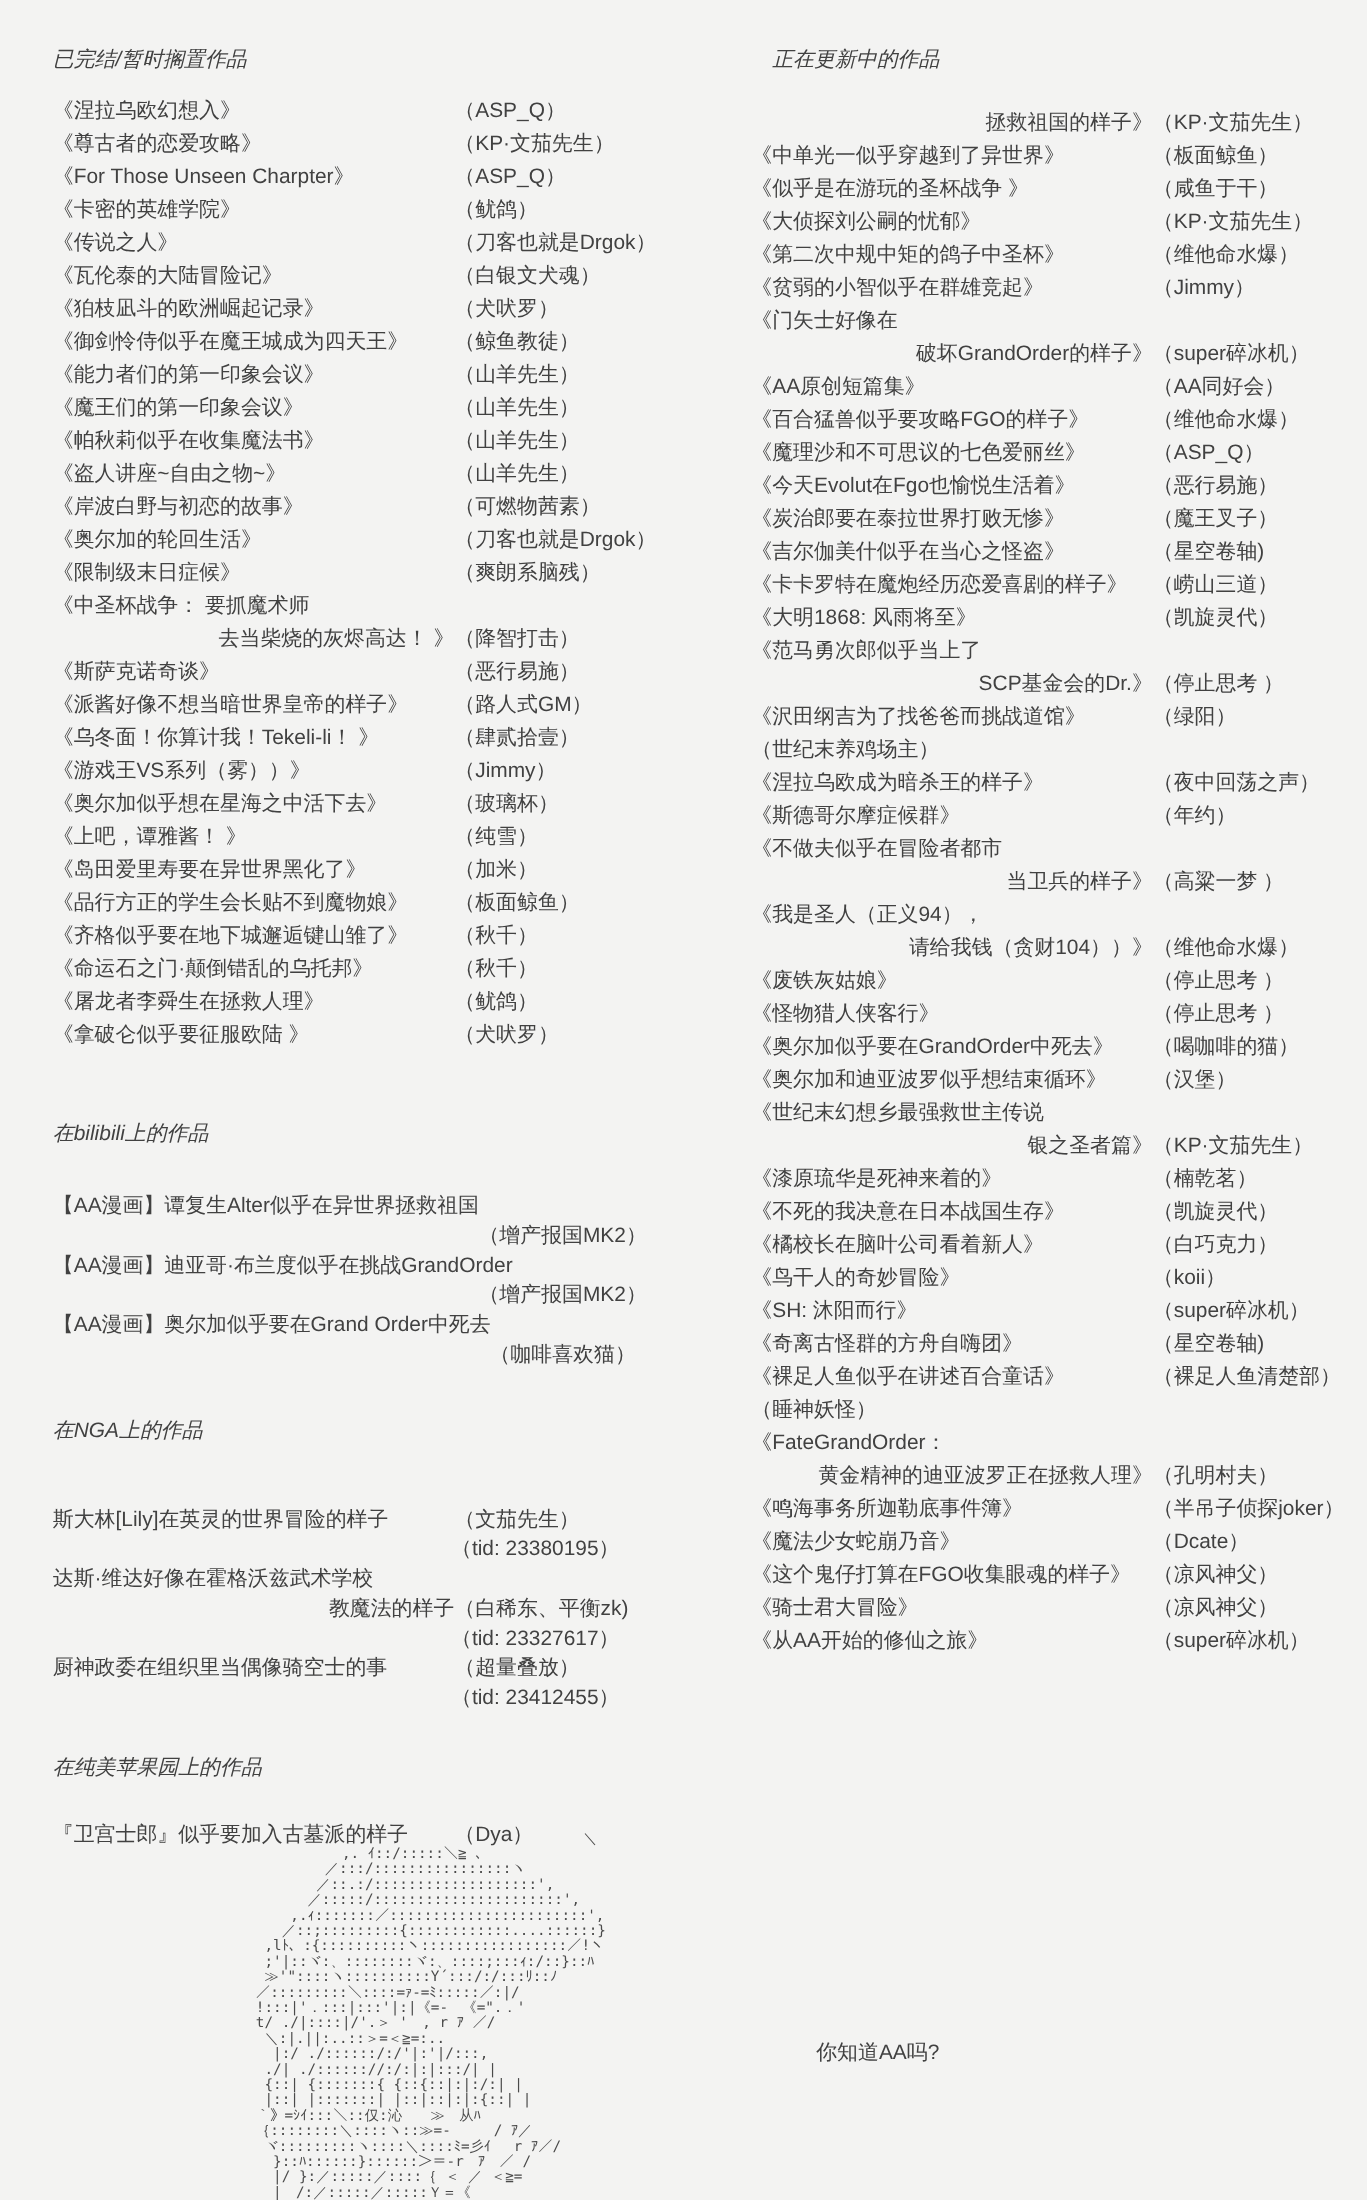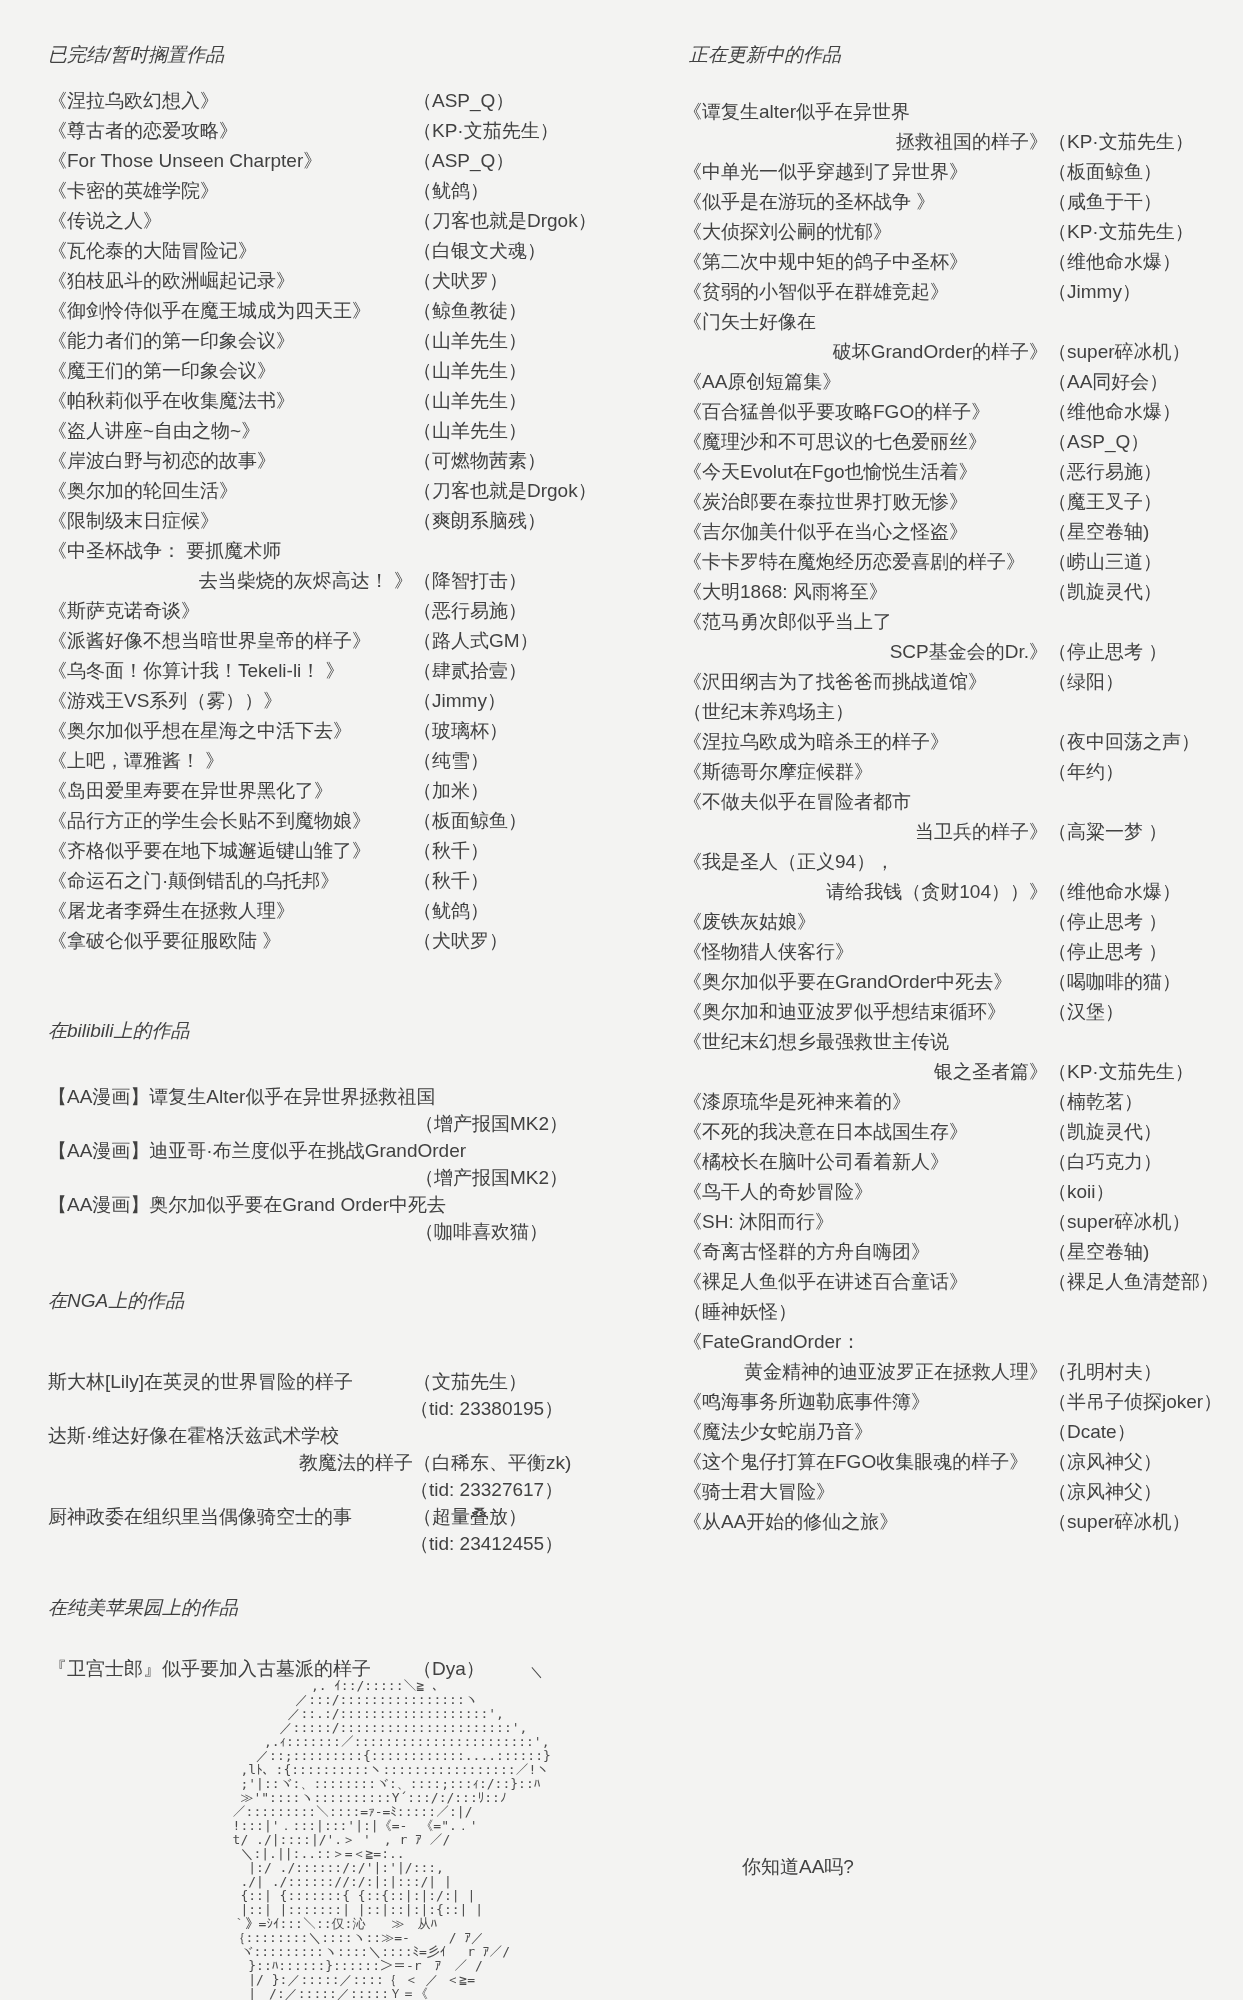--- a/index.html
+++ b/index.html
@@ -13,21 +13,21 @@
   .sec-header{line-height:30px;white-space:nowrap;font-style:italic;}
   .list{}
   .lh30 .row, .lh30 .row .l1, .lh30 .row .l2{line-height:30px;}
   .lh27 .row, .lh27 .row .l1, .lh27 .row .l2, .lh27 .tid, .lh27 .aline{line-height:27px;}
   .row{display:flex;align-items:flex-end;}
   .row .title{min-width:365px;flex:0 1 auto;}
   .row .title .l1{white-space:pre;}
   .row .title .l2{white-space:pre;text-align:right;}
   .row .author{white-space:pre;}
   .row.stack{display:block;}
-  .row.stack .aline{margin-left:367px;white-space:pre;}
+  .row.stack .aline{margin-left:367px;white-space:pre;text-align:center;}
   .tid{margin-left:362px;white-space:pre;}
   #ascii-art{
     position:absolute;left:170px;top:1652px;
     font-family:"DejaVu Sans Mono","Liberation Mono",monospace;
     font-size:13px;line-height:14px;color:#4a4a4a;white-space:pre;
   }
   #know-aa{position:absolute;left:742px;top:1852px;line-height:30px;white-space:nowrap;}
 </style>
 </head>
 <body>
@@ -201,25 +201,24 @@
       <div class="row">
         <div class="title">
           <div class="l1">《拿破仑似乎要征服欧陆 》</div>
         </div>
         <div class="author">（犬吠罗）</div>
       </div>
     </div>
 </div>
 
 <div class="sec" style="left:683px;top:40px;width:560px">
-  <div class="sec-header" style="margin-left:6px">正在更新中的作品</div>
+  <div class="sec-header" style="margin-left:19px">正在更新中的作品</div>
   <div class="list lh30" style="margin-top:27px">
       <div class="row">
         <div class="title">
-          <div class="l1">《谭复生alter似乎在异世界</div>
           <div class="l2">拯救祖国的样子》</div>
         </div>
         <div class="author">（KP·文茄先生）</div>
       </div>
       <div class="row">
         <div class="title">
           <div class="l1">《中单光一似乎穿越到了异世界》</div>
         </div>
         <div class="author">（板面鲸鱼）</div>
       </div>

